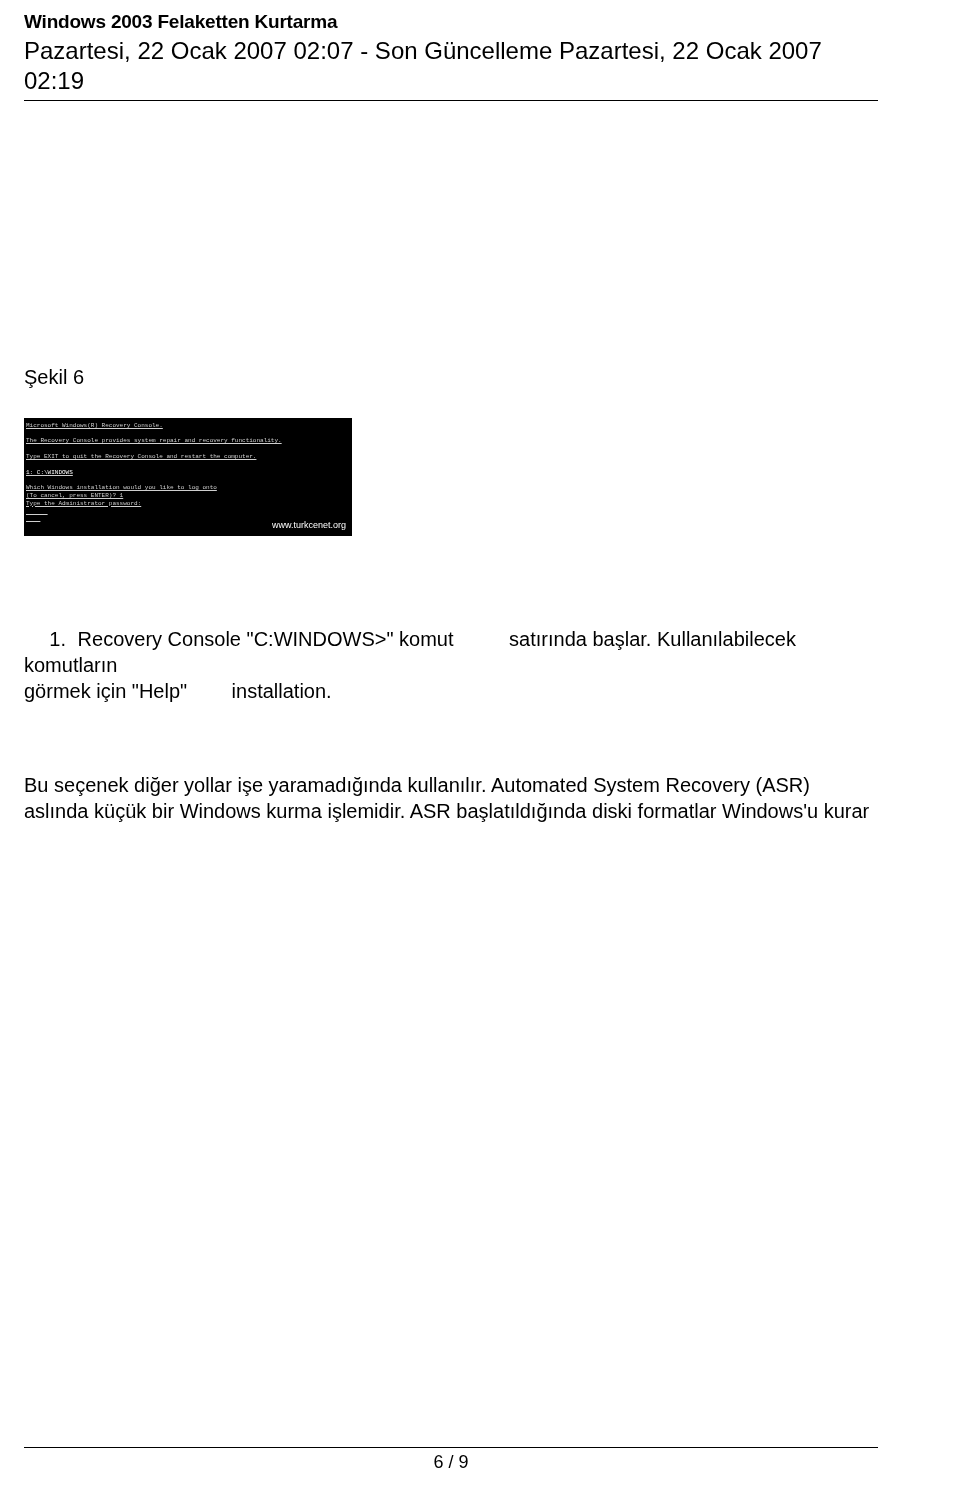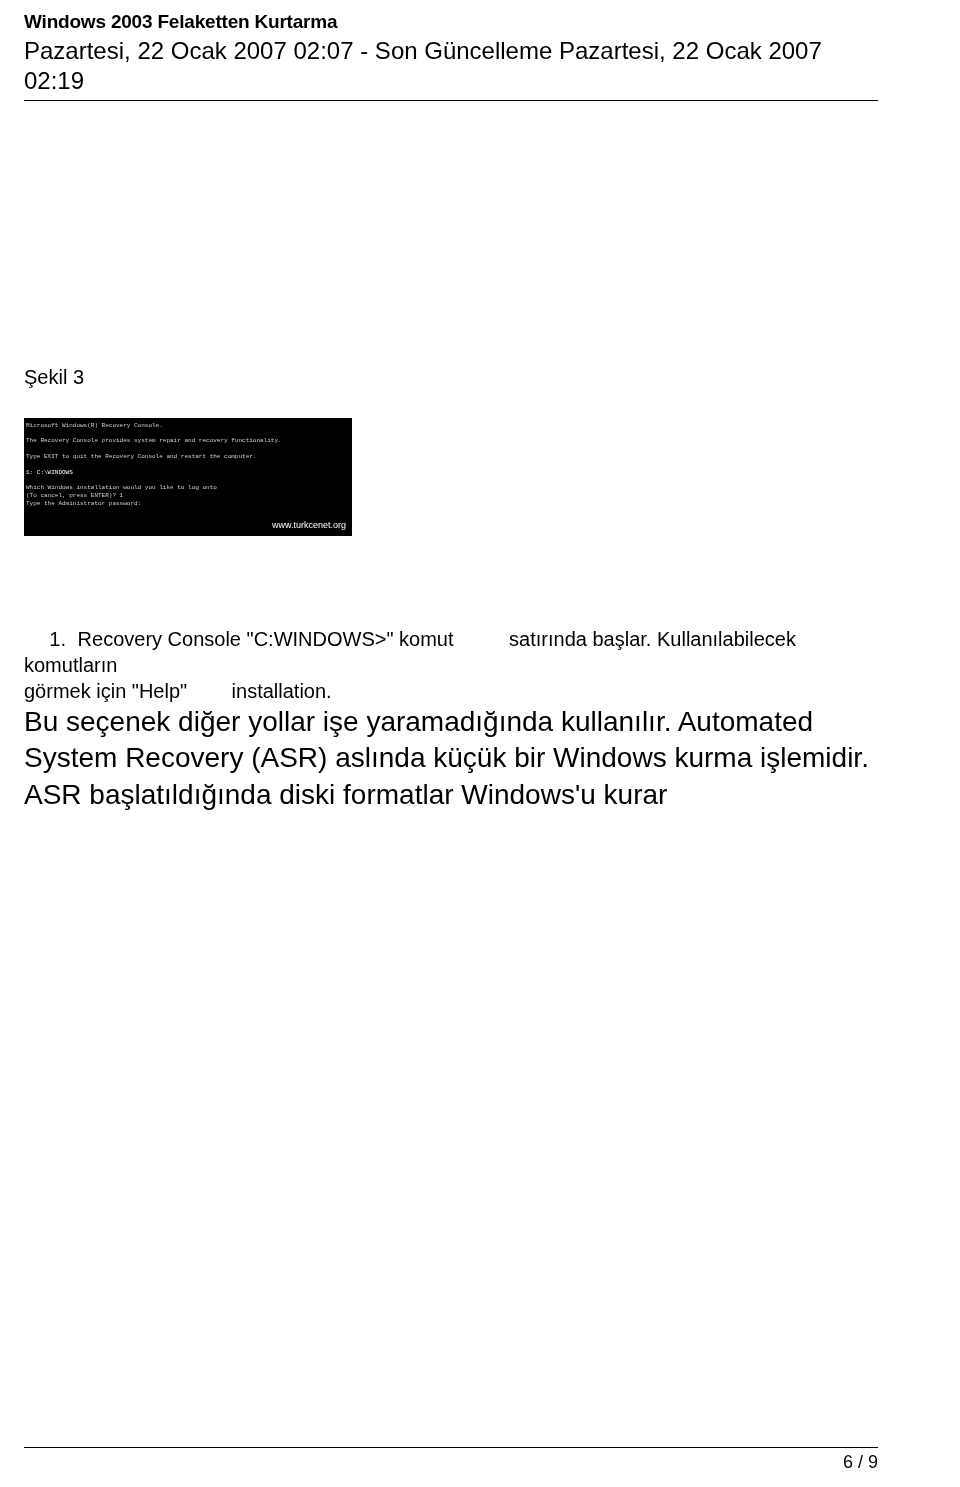--- a/index.html
+++ b/index.html
@@ -64,20 +64,21 @@
     background: #000000;
     color: #cfcfcf;
     font-family: "Courier New", monospace;
     font-size: 6px;
     line-height: 1.3;
     padding: 4px 2px 2px 2px;
     box-sizing: border-box;
     position: relative;
     white-space: pre;
     overflow: hidden;
+    text-decoration: underline;
   }
   .console-url {
     position: absolute;
     right: 6px;
     bottom: 4px;
     color: #ffffff;
     font-family: Verdana, Geneva, sans-serif;
     font-size: 9px;
   }
   .para2 {
@@ -90,53 +91,54 @@
     font-size: 20px;
     line-height: 1.3;
   }
   .section-heading {
     margin-top: 28px;
     font-weight: bold;
     font-size: 21px;
     margin-left: 14px;
   }
   .para4 {
-    font-size: 28px;
+    margin-top: 68px;
+    font-size: 20px;
     line-height: 1.3;
   }
   .footer {
     position: absolute;
     left: 24px;
     right: 24px;
     bottom: 14px;
   }
   .footer-line {
     border-top: 1.5px solid #000;
     height: 0;
   }
   .footer-pg {
-    text-align: right;
+    text-align: center;
     font-size: 18px;
     padding-top: 3px;
   }
 </style>
 </head>
 <body>
 
 <div class="page">
 
   <div class="header">
     <div class="header-title">Windows 2003 Felaketten Kurtarma</div>
     <div class="header-meta">Pazartesi, 22 Ocak 2007 02:07 - Son Güncelleme Pazartesi, 22 Ocak 2007 02:19</div>
   </div>
 
   <div class="content">
 
 
-    <div class="fig-caption">Şekil 3</div>
+    <div class="fig-caption">Şekil 6</div>
 
     <div class="console-img"><span>Microsoft Windows(R) Recovery Console.</span>
 
 <span>The Recovery Console provides system repair and recovery functionality.</span>
 
 <span>Type EXIT to quit the Recovery Console and restart the computer.</span>
 
 <span style="color:#ffffff">1: C:\WINDOWS</span>
 
 <span>Which Windows installation would you like to log onto</span>

